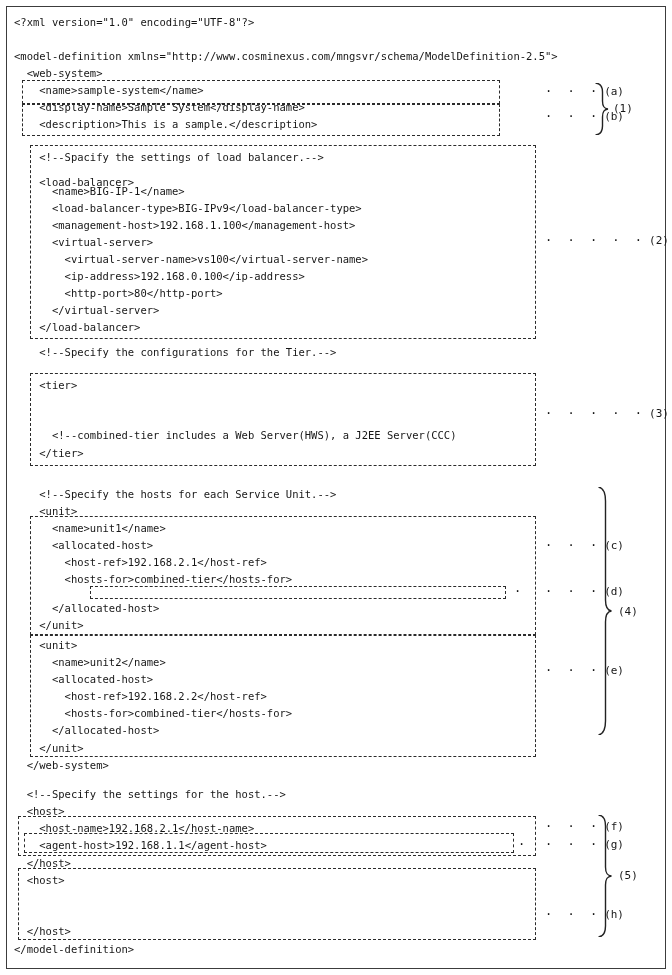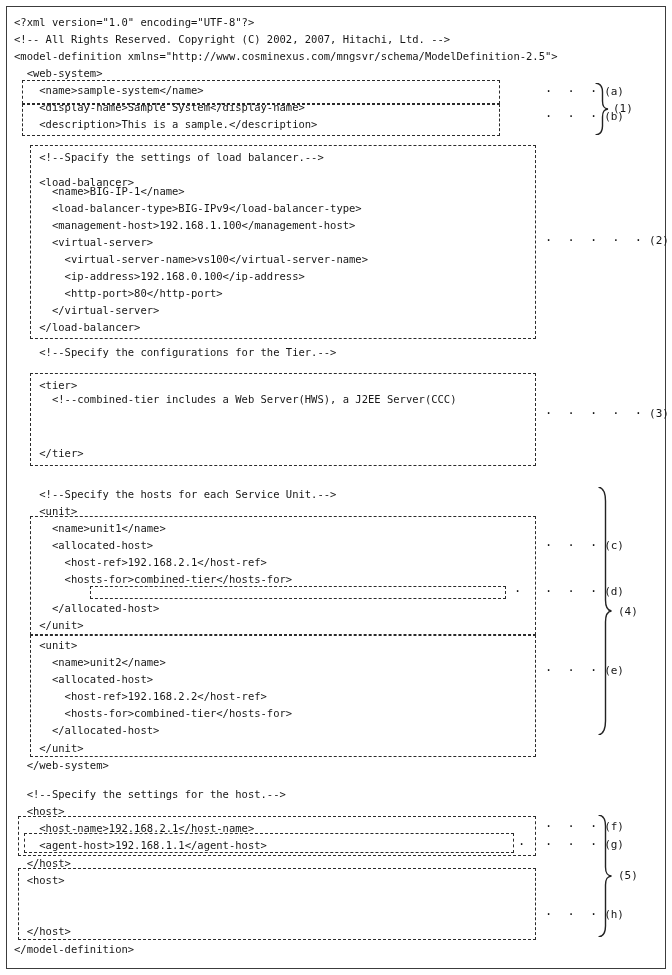--- a/index.html
+++ b/index.html
@@ -16,40 +16,39 @@
   .brace{position:absolute;}
   .bracelabel{position:absolute;font-size:11px;height:17px;line-height:17px;}
 </style>
 </head>
 <body>
 
 <div id="page">
   <div class="frame"></div>
 
   <div class="ln" style="top:14px">&lt;?xml version="1.0" encoding="UTF-8"?&gt;</div>
-  <div class="ln" style="top:31px">&lt;!-- All Rights Reserved. Copyright (C) 2002, 2007, Hitachi, Ltd. --&gt;</div>
   <div class="ln" style="top:48px">&lt;model-definition xmlns="http://www.cosminexus.com/mngsvr/schema/ModelDefinition-2.5"&gt;</div>
   <div class="ln" style="top:65px">  &lt;web-system&gt;</div>
   <div class="ln" style="top:82px">    &lt;name&gt;sample-system&lt;/name&gt;</div>
   <div class="ln" style="top:99px">    &lt;display-name&gt;Sample System&lt;/display-name&gt;</div>
   <div class="ln" style="top:116px">    &lt;description&gt;This is a sample.&lt;/description&gt;</div>
   <div class="ln" style="top:149px">    &lt;!--Spacify the settings of load balancer.--&gt;</div>
   <div class="ln" style="top:174px">    &lt;load-balancer&gt;</div>
   <div class="ln" style="top:183px">      &lt;name&gt;BIG-IP-1&lt;/name&gt;</div>
   <div class="ln" style="top:200px">      &lt;load-balancer-type&gt;BIG-IPv9&lt;/load-balancer-type&gt;</div>
   <div class="ln" style="top:217px">      &lt;management-host&gt;192.168.1.100&lt;/management-host&gt;</div>
   <div class="ln" style="top:234px">      &lt;virtual-server&gt;</div>
   <div class="ln" style="top:251px">        &lt;virtual-server-name&gt;vs100&lt;/virtual-server-name&gt;</div>
   <div class="ln" style="top:268px">        &lt;ip-address&gt;192.168.0.100&lt;/ip-address&gt;</div>
   <div class="ln" style="top:285px">        &lt;http-port&gt;80&lt;/http-port&gt;</div>
   <div class="ln" style="top:302px">      &lt;/virtual-server&gt;</div>
   <div class="ln" style="top:319px">    &lt;/load-balancer&gt;</div>
   <div class="ln" style="top:344px">    &lt;!--Specify the configurations for the Tier.--&gt;</div>
   <div class="ln" style="top:377px">    &lt;tier&gt;</div>
-  <div class="ln" style="top:391px">      &lt;!--combined-tier includes a Web Server(HWS), a J2EE Server(CCC)</div>
+  <div class="ln" style="top:427px">      &lt;!--combined-tier includes a Web Server(HWS), a J2EE Server(CCC)</div>
   <div class="ln" style="top:445px">    &lt;/tier&gt;</div>
   <div class="ln" style="top:486px">    &lt;!--Specify the hosts for each Service Unit.--&gt;</div>
   <div class="ln" style="top:503px">    &lt;unit&gt;</div>
   <div class="ln" style="top:520px">      &lt;name&gt;unit1&lt;/name&gt;</div>
   <div class="ln" style="top:537px">      &lt;allocated-host&gt;</div>
   <div class="ln" style="top:554px">        &lt;host-ref&gt;192.168.2.1&lt;/host-ref&gt;</div>
   <div class="ln" style="top:571px">        &lt;hosts-for&gt;combined-tier&lt;/hosts-for&gt;</div>
   <div class="ln" style="top:600px">      &lt;/allocated-host&gt;</div>
   <div class="ln" style="top:617px">    &lt;/unit&gt;</div>
   <div class="ln" style="top:637px">    &lt;unit&gt;</div>

